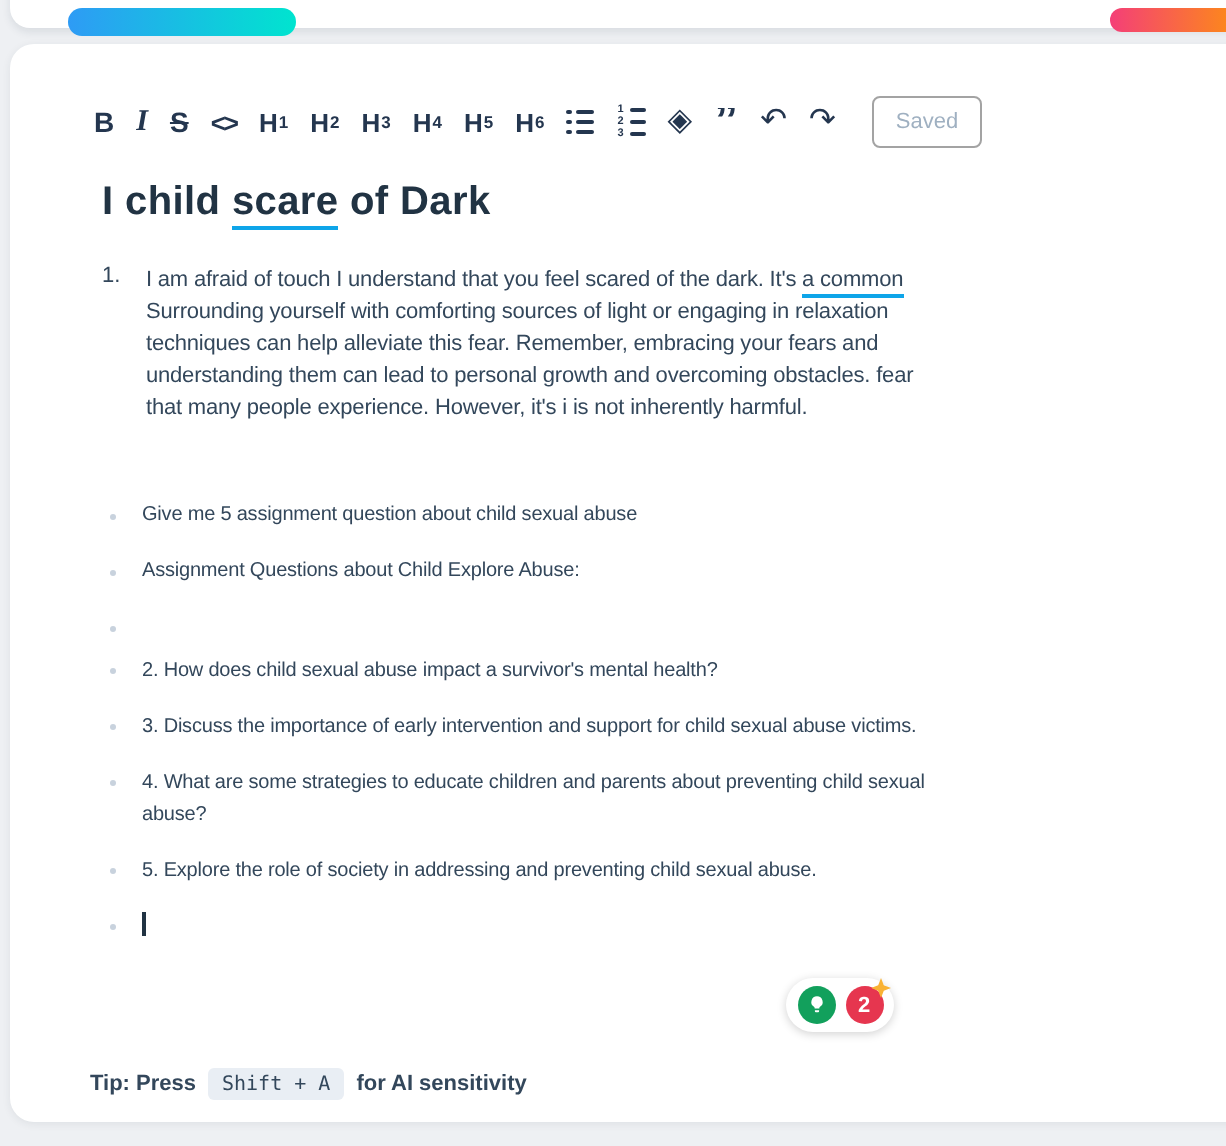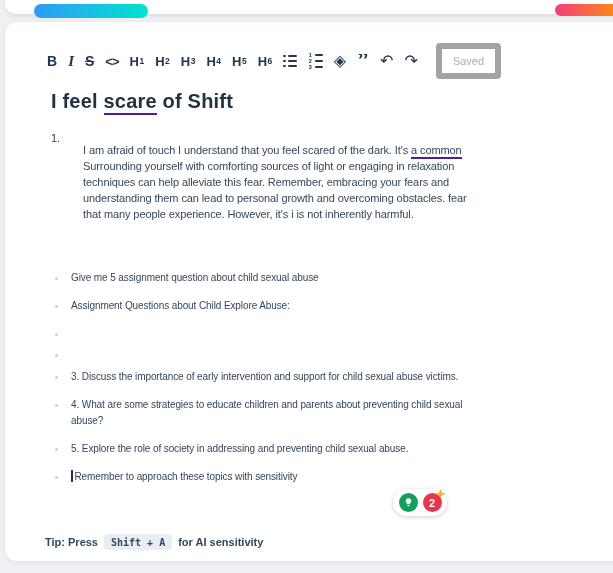--- a/index.html
+++ b/index.html
@@ -51,35 +51,35 @@
   .icon-ol{display:inline-flex;flex-direction:column;gap:2px;}
   .icon-ol i::before{font-size:5.5px;font-weight:700;line-height:4px;width:4px;}
   .icon-ol i:nth-child(1)::before{content:"1";}
   .icon-ol i:nth-child(2)::before{content:"2";}
   .icon-ol i:nth-child(3)::before{content:"3";}
   .icon-ol i::after{content:"";width:8px;height:1.8px;background:currentColor;border-radius:1px;}
   .tb.gem{font-size:16px;font-weight:400;}
   .tb.quote{font-size:24px;line-height:10px;height:14px;overflow:hidden;}
   .tb.arrow{font-size:16px;font-weight:400;}
   .saved-chip{
-    margin-left:7px;padding:6px 11px;border:6px solid #a3a3a3;border-radius:4px;
+    margin-left:7px;padding:6px 11px;border:1px solid #a3a3a3;border-radius:4px;
     color:#9fb0c1;font-size:11px;background:#fff;
   }
   
   .title{
     margin:15px 0 0 46px;font-size:20px;font-weight:800;color:#213343;
     letter-spacing:.2px;line-height:24px;
   }
-  .pink-underline{border-bottom:2px solid #4c1d95;padding-bottom:1px;}
+  .pink-underline{border-bottom:2px solid #0ea5e9;padding-bottom:1px;}
   
   .olist{margin:17px 0 0 46px;}
   .oli{display:flex;gap:8px;}
   .num{font-size:11px;color:#33475b;line-height:16px;width:12px;flex:none;}
   .ptext{
-    margin:12px;font-size:11px;line-height:16px;color:#33475b;width:388px;
+    margin:2px;font-size:11px;line-height:16px;color:#33475b;width:388px;
     letter-spacing:-.1px;
   }
   .blist{list-style:none;margin:36px 0 0 46px;padding:0;}
   .bli{display:flex;gap:13px;margin-bottom:12px;padding-left:4px;}
   .dot{width:3px;height:3px;border-radius:50%;background:#c8d2dd;margin-top:6.5px;flex:none;}
   .btext{font-size:10px;line-height:16px;color:#33475b;max-width:392px;letter-spacing:-.1px;}
   .caret{display:inline-block;width:1.5px;height:12px;background:#213343;margin-right:2px;vertical-align:-2px;}
   
   .widget{
     position:absolute;left:388px;top:467px;width:54px;height:27px;border-radius:14px;
@@ -93,21 +93,21 @@
     position:absolute;top:-4px;right:-4px;width:10px;height:10px;background:#f9b234;
     font-style:normal;color:#fff;font-size:8px;line-height:10px;text-align:center;font-weight:700;
     clip-path:polygon(50% 0,64% 36%,100% 50%,64% 64%,50% 100%,36% 64%,0 50%,36% 36%);
   }
   
   .tip{
     position:absolute;left:40px;bottom:11px;font-size:11px;font-weight:600;color:#33475b;
     display:flex;align-items:center;
   }
   .tip kbd{
-    font-family:"DejaVu Sans Mono",monospace;font-size:10px;font-weight:700;color:#33475b;
+    font-family:"DejaVu Sans Mono",monospace;font-size:10px;font-weight:400;color:#33475b;
     background:#e9eef4;border-radius:3px;padding:2.5px 7px;margin:0 6px;
   }
 </style>
 </head>
 <body>
 
 <div class="header-card">
   <div class="logo-pill"></div>
   <div class="cta-pill"></div>
 </div>
@@ -165,21 +165,21 @@
       </button>
     <button class="tb arrow">
         <span>↶</span>
       </button>
     <button class="tb arrow">
         <span>↷</span>
       </button>
     <span class="saved-chip">Saved</span>
   </div>
 
-  <h1 class="title"><span>I feel </span><span class="pink-underline">scare</span><span> of Shift</span></h1>
+  <h1 class="title"><span>I child </span><span class="pink-underline">scare</span><span> of Dark</span></h1>
 
   <div class="olist">
     <div class="oli">
       <span class="num">1.</span>
       <p class="ptext"><span>I am afraid of touch I understand that you feel scared of the dark. It's </span><span class="pink-underline">a common</span><span> Surrounding yourself with comforting sources of light or engaging in relaxation techniques can help alleviate this fear. Remember, embracing your fears and understanding them can lead to personal growth and overcoming obstacles. fear that many people experience. However, it's i is not inherently harmful.</span></p>
     </div>
   </div>
 
   <ul class="blist">
     <li class="bli">
@@ -188,36 +188,37 @@
       </li>
     <li class="bli">
         <span class="dot"></span>
         <span class="btext">Assignment Questions about Child Explore Abuse:</span>
       </li>
     <li class="bli">
         <span class="dot"></span>
       </li>
     <li class="bli">
         <span class="dot"></span>
+        <span class="btext">2. How does child sexual abuse impact a survivor's mental health?</span>
       </li>
     <li class="bli">
         <span class="dot"></span>
         <span class="btext">3. Discuss the importance of early intervention and support for child sexual abuse victims.</span>
       </li>
     <li class="bli">
         <span class="dot"></span>
         <span class="btext">4. What are some strategies to educate children and parents about preventing child sexual abuse?</span>
       </li>
     <li class="bli">
         <span class="dot"></span>
         <span class="btext">5. Explore the role of society in addressing and preventing child sexual abuse.</span>
       </li>
     <li class="bli">
         <span class="dot"></span>
-        <span class="btext"><span class="caret"></span><span>Remember to approach these topics with sensitivity</span></span>
+        <span class="btext"><span class="caret"></span></span>
       </li>
   </ul>
 
   <div class="widget">
     <span class="wg green">
       <svg viewBox="0 0 24 24" width="11" height="11" fill="#ffffff" aria-hidden="true">
           <path d="M12 2.5a6.2 6.2 0 0 0-3.3 11.44c.42.28.73.73.73 1.23v.78h5.14v-.78c0-.5.31-.95.73-1.23A6.2 6.2 0 0 0 12 2.5zM9.7 17.6h4.6v1.3a1.05 1.05 0 0 1-1.05 1.05h-2.5A1.05 1.05 0 0 1 9.7 18.9v-1.3z"></path>
         </svg>
     </span>
     <span class="wg red">

